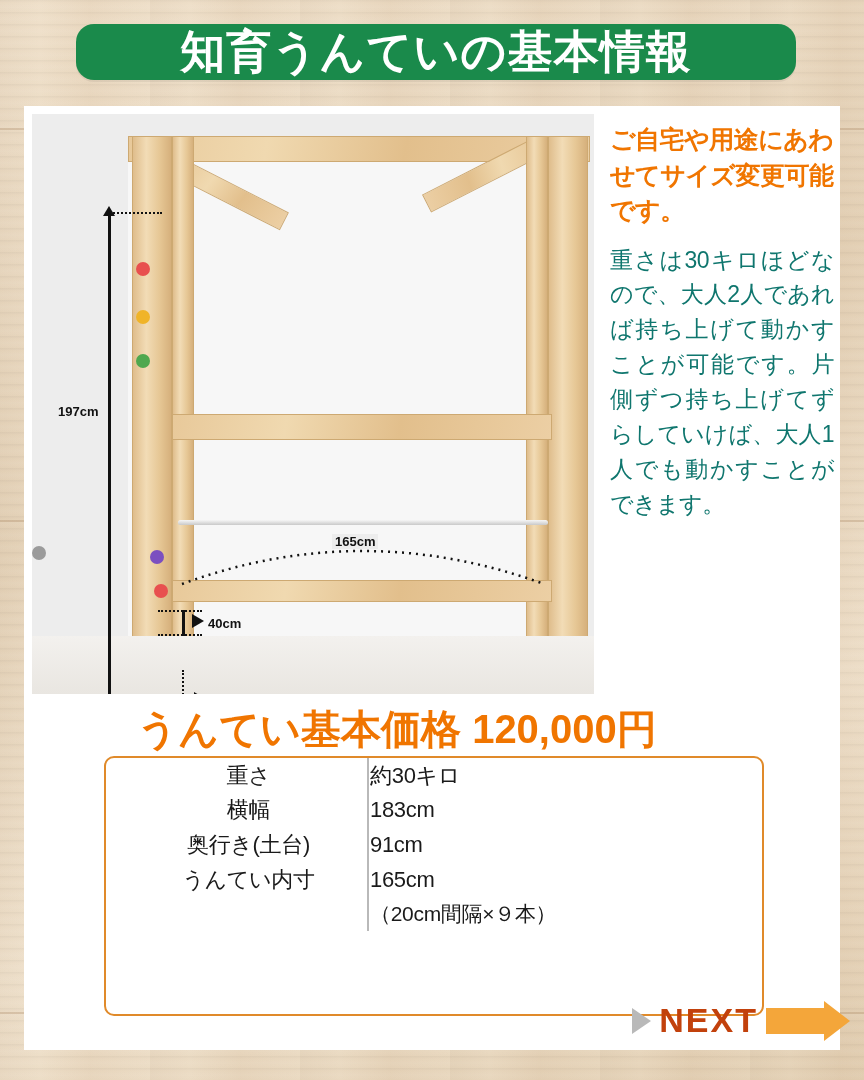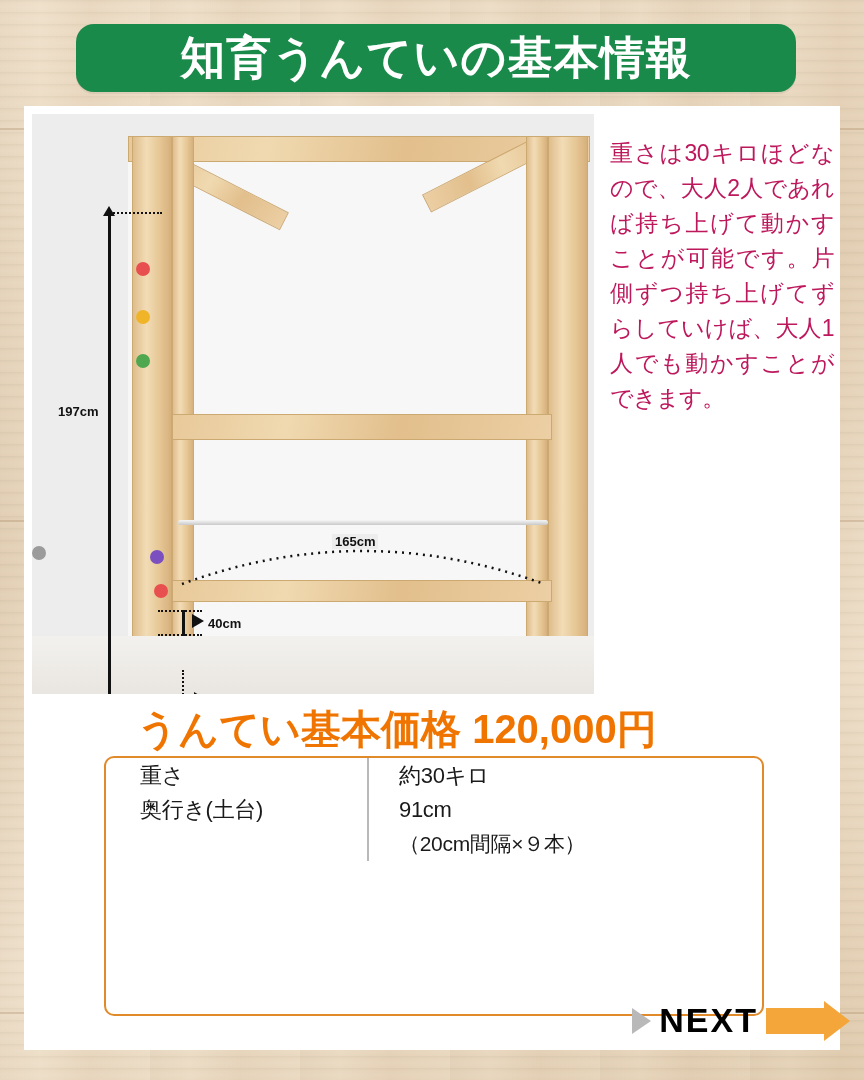--- a/index.html
+++ b/index.html
@@ -23,21 +23,21 @@
       linear-gradient(160deg, #efe0ca 0%, #e6d4ba 40%, #f0e2cd 70%, #e3d0b4 100%);
   }
   .wood-seam {
     position: absolute; left: 0; right: 0; height: 2px;
     background: rgba(150,110,70,0.25);
   }
 
   
   .header-pill {
     position: absolute;
-    left: 76px; top: 24px; width: 720px; height: 68px;
+    left: 76px; top: 24px; width: 720px; height: 56px;
     background: #1a8a4b;
     border-radius: 18px;
     display: flex; align-items: center; justify-content: center;
     box-shadow: 0 2px 0 rgba(0,0,0,0.06);
   }
   .header-pill .title {
     color: #ffffff;
     font-size: 45px;
     font-weight: bold;
     letter-spacing: 1px;
@@ -107,21 +107,21 @@
   }
   .lead {
     color: #f07500;
     font-size: 25px;
     font-weight: bold;
     line-height: 1.42;
     letter-spacing: -0.5px;
   }
   .body-text {
     margin-top: 14px;
-    color: #be185d;
+    color: #0f766e;
     font-size: 23px;
     line-height: 1.52;
     letter-spacing: -0.5px;
     text-align: justify;
   }
   .body-text p { margin: 0; }
 
   
   .price {
     position: absolute;
@@ -147,43 +147,43 @@
     border-collapse: collapse;
     font-size: 22px;
     color: #1a1a1a;
   }
   .spec-table td {
     padding: 1.5px 10px;
     vertical-align: top;
     line-height: 1.45;
     letter-spacing: -0.3px;
   }
-  .spec-table td.k { width: 262px; padding-left: 34px; }
-  .spec-table td.v { border-left: 2px solid #b9b9b9; padding-left: 30px; }
+  .spec-table td.k { width: 262px; padding-left: 34px; text-align: center; }
+  .spec-table td.v { border-left: 2px solid #b9b9b9; padding-left: 1px; }
   .spec-sub {
     font-size: 21px;
     padding-left: 18px;
     letter-spacing: -0.5px;
     margin-top: 36px;
   }
 
   
   .next {
     position: absolute;
     right: 16px; bottom: 10px;
     display: flex; align-items: center; gap: 8px;
   }
   .next .tri {
     width: 0; height: 0;
     border-top: 13px solid transparent;
     border-bottom: 13px solid transparent;
     border-left: 19px solid #b9b9b9;
   }
   .next .next-label {
-    font-size: 34px; font-weight: bold; color: #000000; letter-spacing: 2px;
+    font-size: 34px; font-weight: bold; color: #c2410c; letter-spacing: 2px;
   }
   .next .arrow-tail {
     width: 58px; height: 26px;
     background: #f4a63a;
     position: relative;
   }
   .next .arrow-tail::after {
     content: "";
     position: absolute; left: 100%; top: -7px;
     width: 0; height: 0;
@@ -263,37 +263,46 @@
       <div class="dimlabel" style="left:176px;top:502px;">40cm</div>
 
       <div class="dotline v" style="left:150px;top:556px;height:44px;"></div>
 
       <div class="arrowhead" style="left:162px;top:578px;border-width:7px 0 7px 12px;border-color:transparent transparent transparent #111;"></div>
 
     </div>
   </div>
 
   <div class="right-col">
+    <div class="lead">ご自宅や用途にあわせてサイズ変更可能です。</div>
     <div class="body-text">
       <p>重さは30キロほどなので、大人2人であれば持ち上げて動かすことが可能です。片側ずつ持ち上げてずらしていけば、大人1人でも動かすことができます。</p>
     </div>
   </div>
 
   <div class="price">うんてい基本価格 120,000円</div>
 
   <div class="spec-box">
     <table class="spec-table">
       <tbody>
         <tr>
           <td class="k">重さ</td>
           <td class="v">約30キロ</td>
         </tr>
         <tr>
+          <td class="k">横幅</td>
+          <td class="v">183cm</td>
+        </tr>
+        <tr>
           <td class="k">奥行き(土台)</td>
           <td class="v">91cm</td>
+        </tr>
+        <tr>
+          <td class="k">うんてい内寸</td>
+          <td class="v">165cm</td>
         </tr>
         <tr>
           <td class="k"></td>
           <td class="v spec-sub">（20cm間隔×９本）</td>
         </tr>
       </tbody>
     </table>
   </div>
 
   <div class="next">

